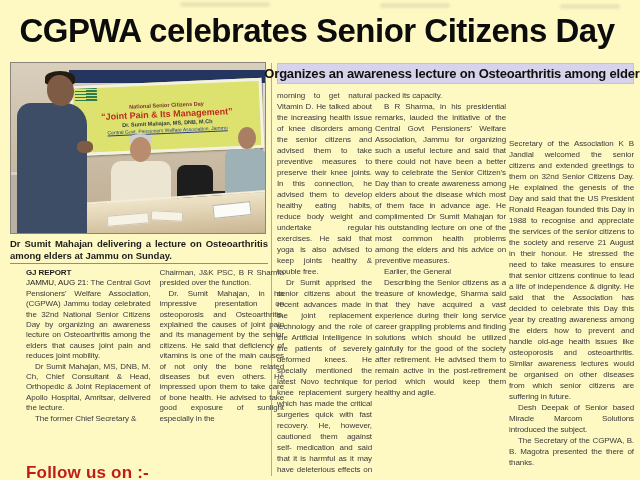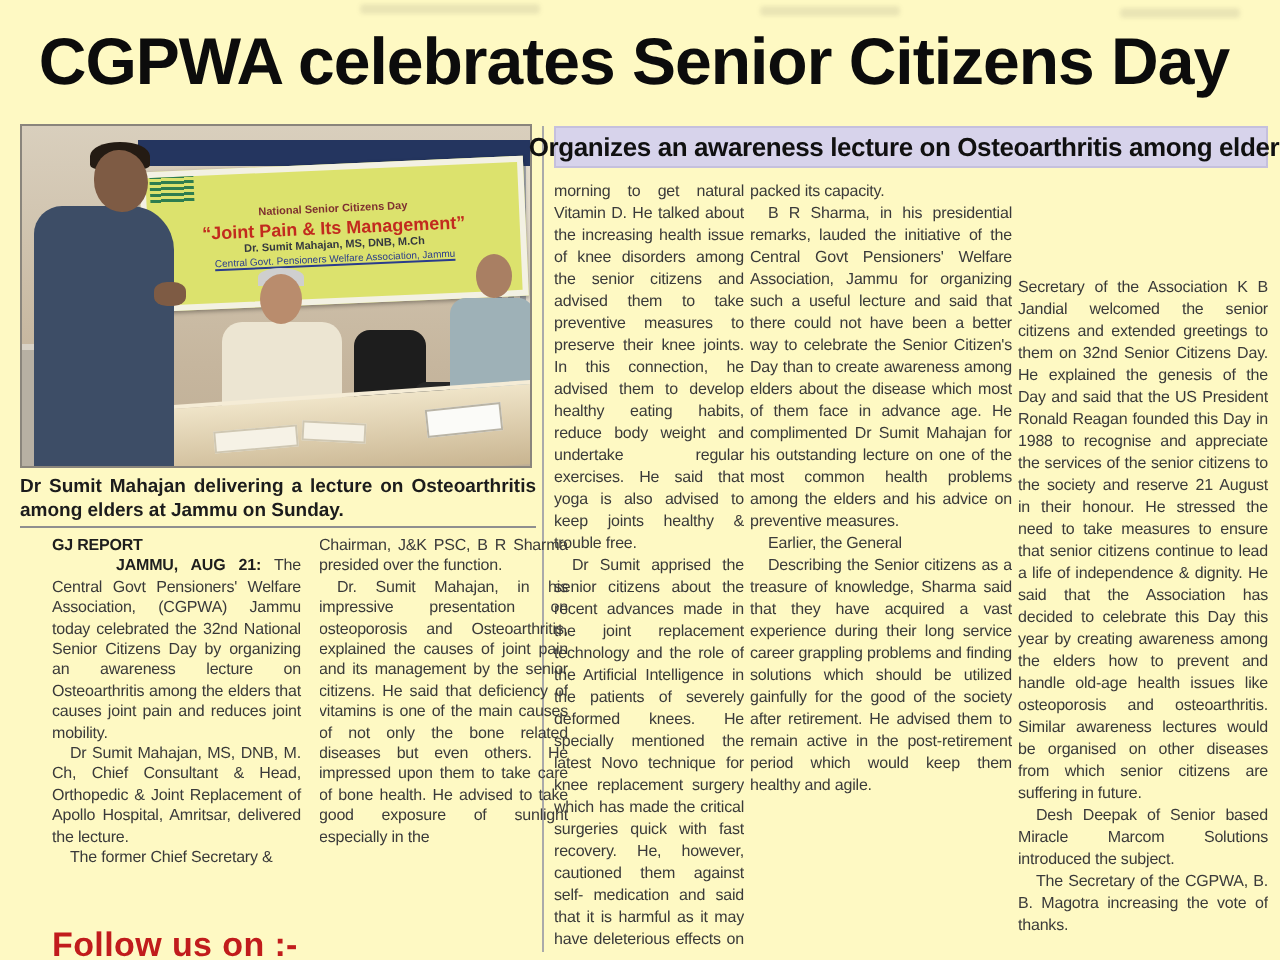--- a/index.html
+++ b/index.html
@@ -62,21 +62,21 @@
   .right-cols{position:absolute;left:277px;top:90px;width:357px;height:386px;gap:3px;}
   .col{overflow:hidden;text-align:justify;color:#3a3a3a;}
   .left-cols .col{flex:1;font-size:8px;line-height:10.4px;letter-spacing:-.1px;}
   .right-cols .colA{width:95px;}
   .right-cols .colB{width:131px;}
   .right-cols .colC{flex:1;margin-top:48px;}
   .right-cols .col{font-size:8px;line-height:11px;letter-spacing:-.1px;}
   .col p{margin:0;}
   .col p.ind{text-indent:9px;}
   .byline{font-weight:bold;color:#1e1e1e;}
-  .dateline{font-weight:bold;color:#1e1e1e;margin-left:32px;}
+  .dateline{font-weight:normal;color:#1e1e1e;}
   .follow{position:absolute;left:26px;top:463px;font-size:17px;font-weight:bold;color:#c11c1c;
           letter-spacing:.2px;white-space:nowrap;}
 </style>
 </head>
 <body>
 
 <div class="page">
 
   <div class="ghost" style="left:180px;top:2px;width:90px;height:5px;"></div>
   <div class="ghost" style="left:380px;top:3px;width:70px;height:5px;"></div>
@@ -139,19 +139,19 @@
     </div>
     <div class="col colB">
       <p>packed its capacity.</p>
       <p class="ind">B R Sharma, in his presidential remarks, lauded the initiative of the Central Govt Pensioners' Welfare Association, Jammu for organizing such a useful lecture and said that there could not have been a better way to celebrate the Senior Citizen's Day than to create awareness among elders about the disease which most of them face in advance age. He complimented Dr Sumit Mahajan for his outstanding lecture on one of the most common health problems among the elders and his advice on preventive measures.</p>
       <p class="ind">Earlier, the General</p>
       <p class="ind">Describing the Senior citizens as a treasure of knowledge, Sharma said that they have acquired a vast experience during their long service career grappling problems and finding solutions which should be utilized gainfully for the good of the society after retirement. He advised them to remain active in the post-retirement period which would keep them healthy and agile.</p>
     </div>
     <div class="col colC">
       <p>Secretary of the Association K B Jandial welcomed the senior citizens and extended greetings to them on 32nd Senior Citizens Day. He explained the genesis of the Day and said that the US President Ronald Reagan founded this Day in 1988 to recognise and appreciate the services of the senior citizens to the society and reserve 21 August in their honour. He stressed the need to take measures to ensure that senior citizens continue to lead a life of independence &amp; dignity. He said that the Association has decided to celebrate this Day this year by creating awareness among the elders how to prevent and handle old-age health issues like osteoporosis and osteoarthritis. Similar awareness lectures would be organised on other diseases from which senior citizens are suffering in future.</p>
       <p class="ind">Desh Deepak of Senior based Miracle Marcom Solutions introduced the subject.</p>
-      <p class="ind">The Secretary of the CGPWA, B. B. Magotra increasing the vote of thanks.</p>
+      <p class="ind">The Secretary of the CGPWA, B. B. Magotra presented the there of thanks.</p>
     </div>
   </div>
 
   <div class="follow">Follow us on :-</div>
 
 </div>
 
 </body></html>

